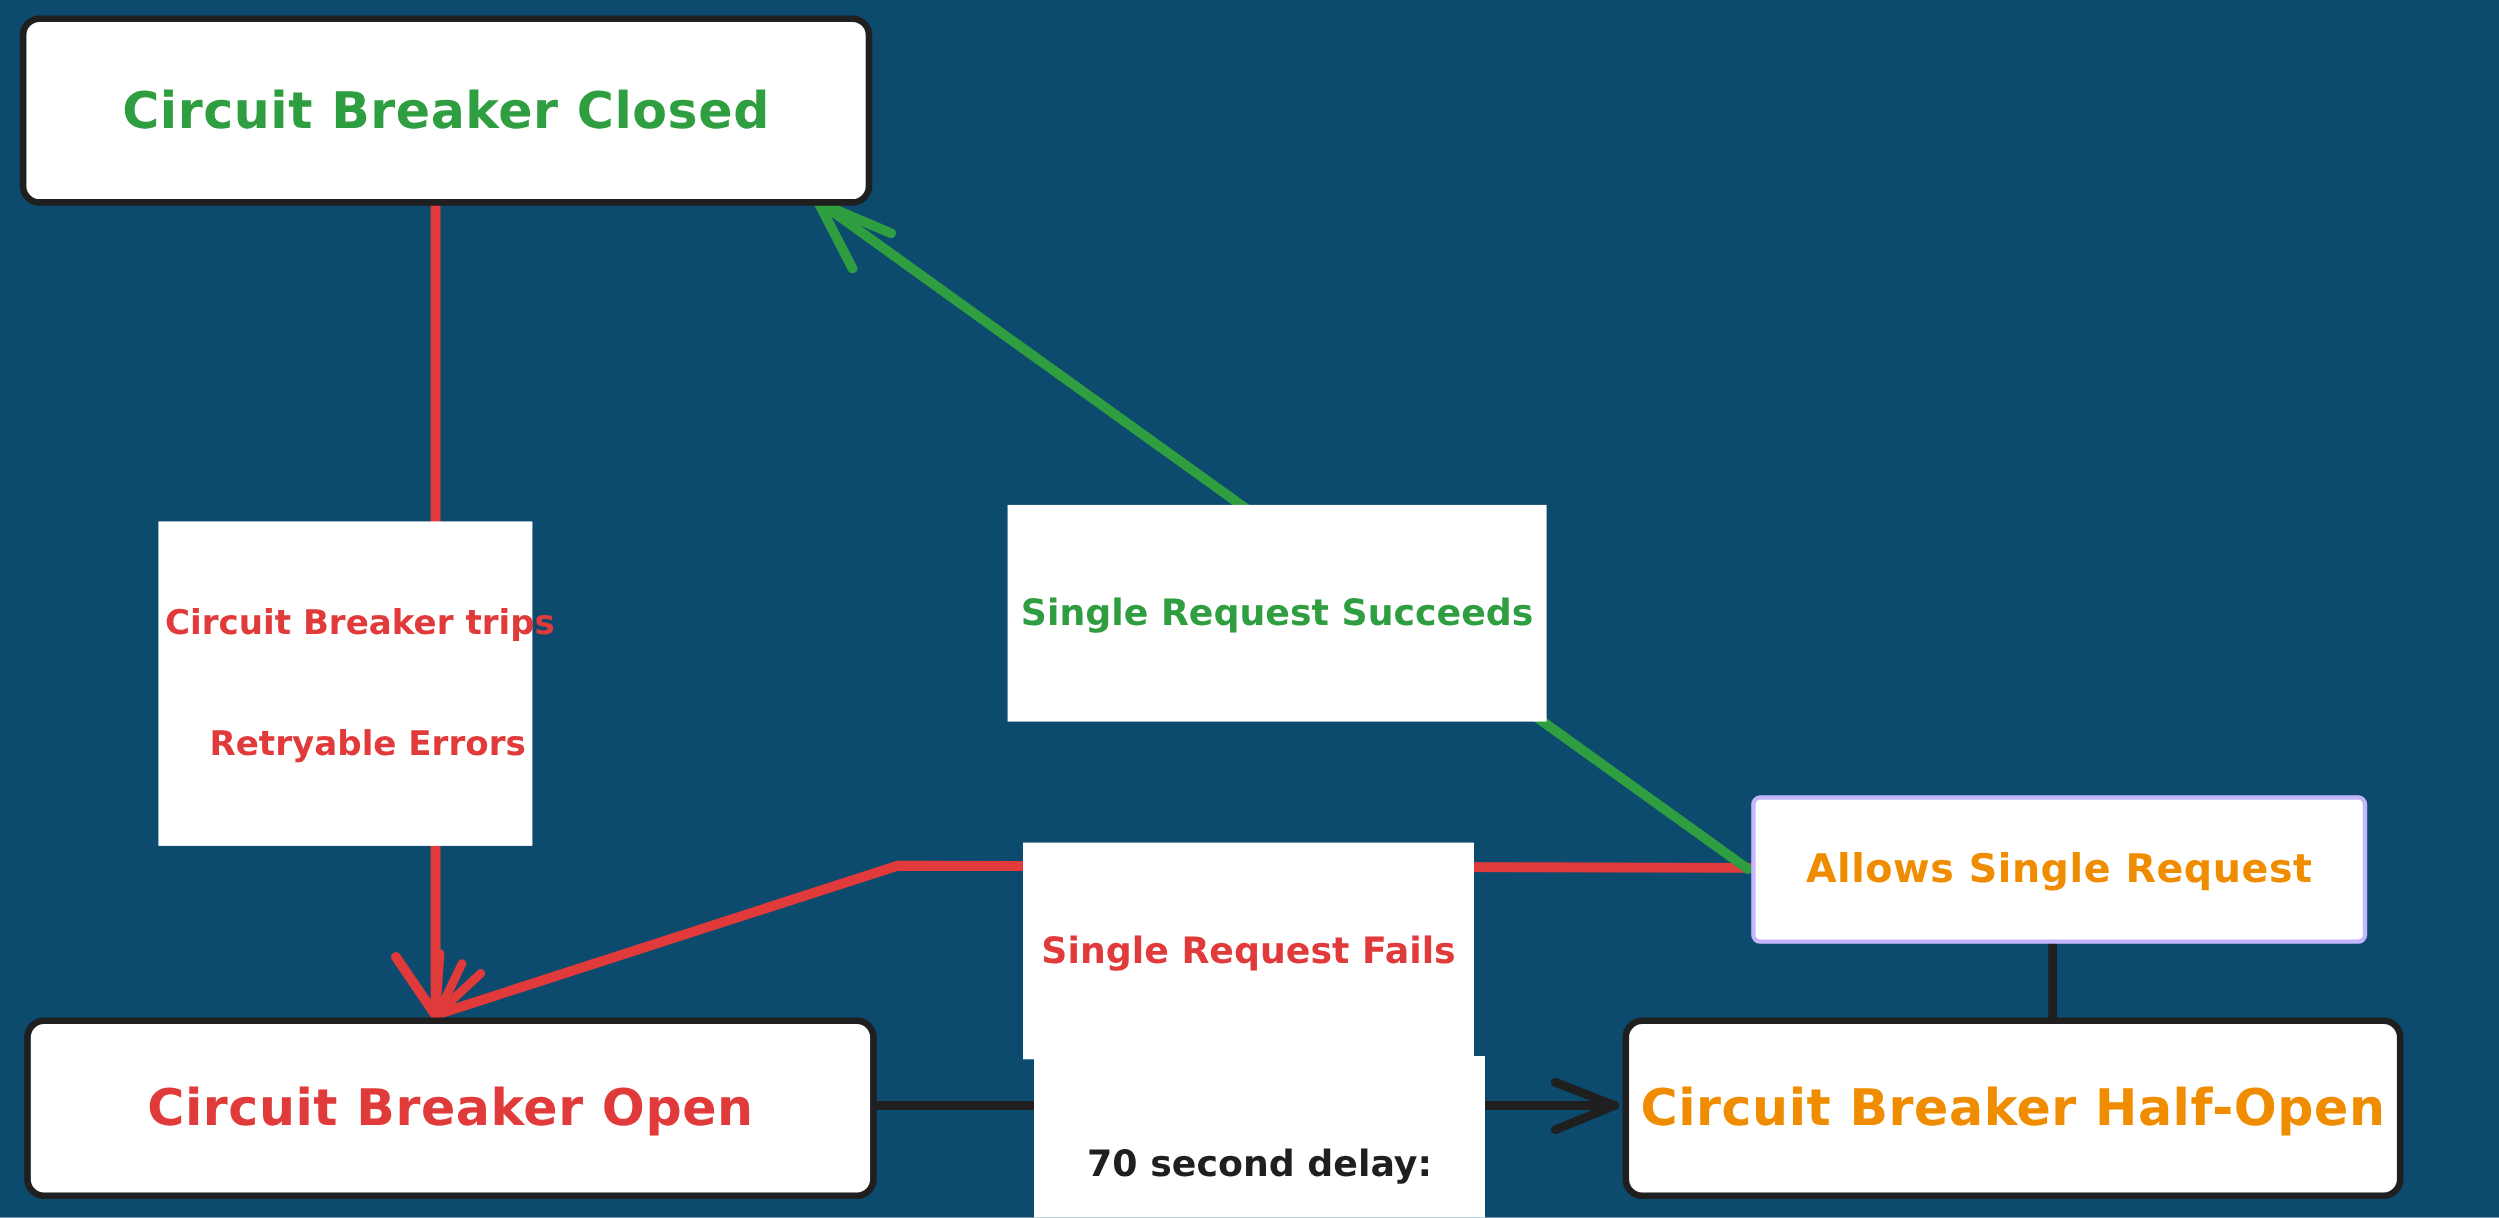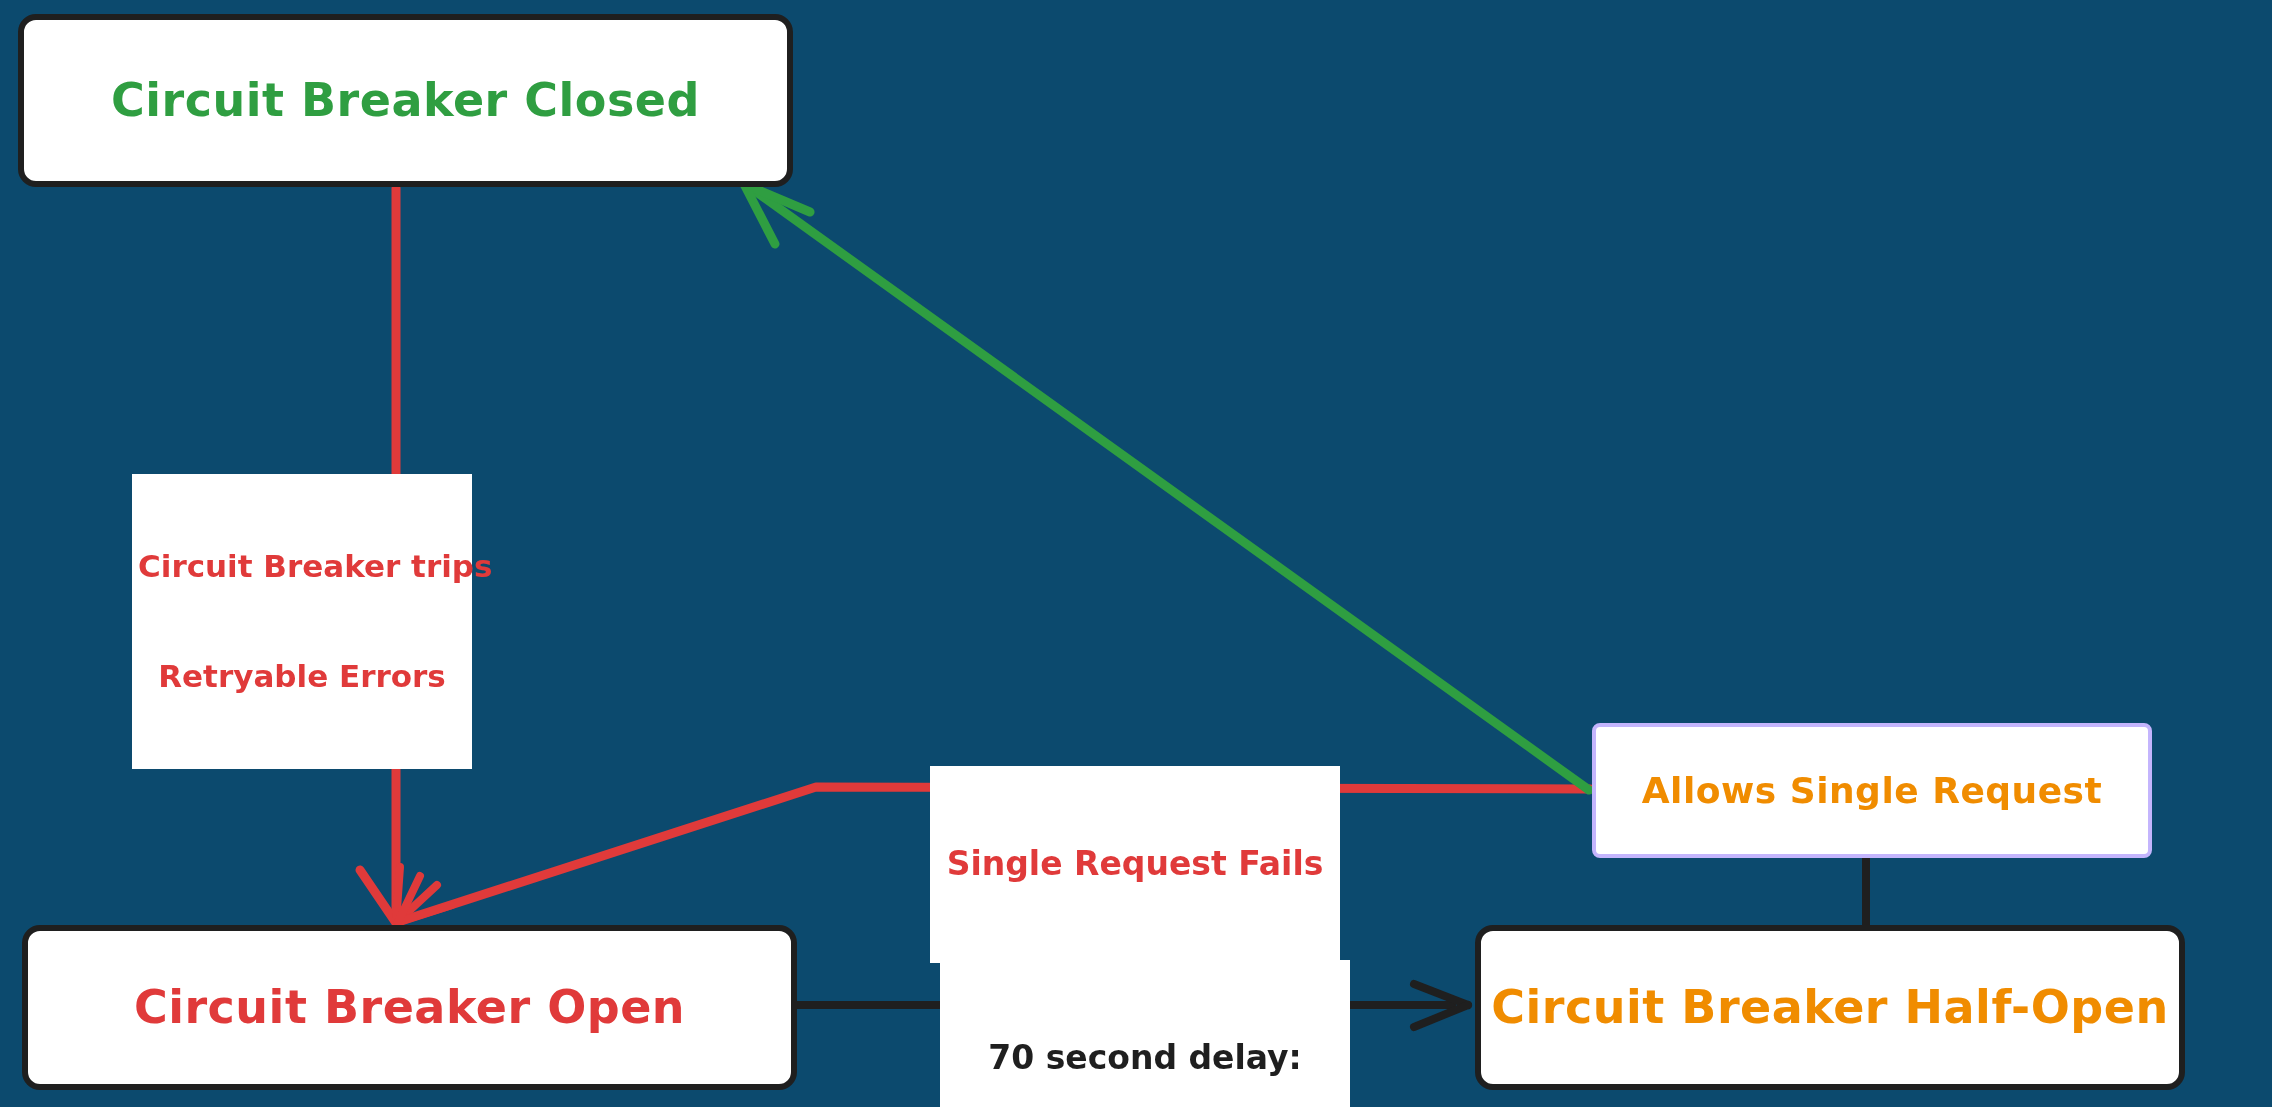--- a/index.html
+++ b/index.html
@@ -117,25 +117,28 @@
   </div>
 
   <div class="node node-black" style="left:1475px; top:925px; width:710px; height:165px;">
     <span class="node-label lbl-half">Circuit Breaker Half-Open</span>
   </div>
 
   <div class="node node-orange" style="left:1592px; top:723px; width:560px; height:135px;">
     <span class="node-label lbl-allows">Allows Single Request</span>
   </div>
 
-  <div class="edge-label el-red" style="left:132px; top:474px; width:340px; font-size:31px;">
+  <div class="edge-label el-red" style="left:144px; top:474px; width:340px; font-size:31px;text-align:right;">
     <div>Circuit Breaker trips</div>
     <div>Retryable Errors</div>
   </div>
 
+  <div class="edge-label el-green" style="left:916px; top:459px; width:490px; font-size:33px;">
+    <div>Single Request Succeeds</div>
+  </div>
 
   <div class="edge-label el-red" style="left:930px; top:766px; width:410px; font-size:33px;">
     <div>Single Request Fails</div>
   </div>
 
   <div class="edge-label el-black" style="left:940px; top:960px; width:410px; font-size:33px;">
     <div>70 second delay:</div>
     
   </div>
 

